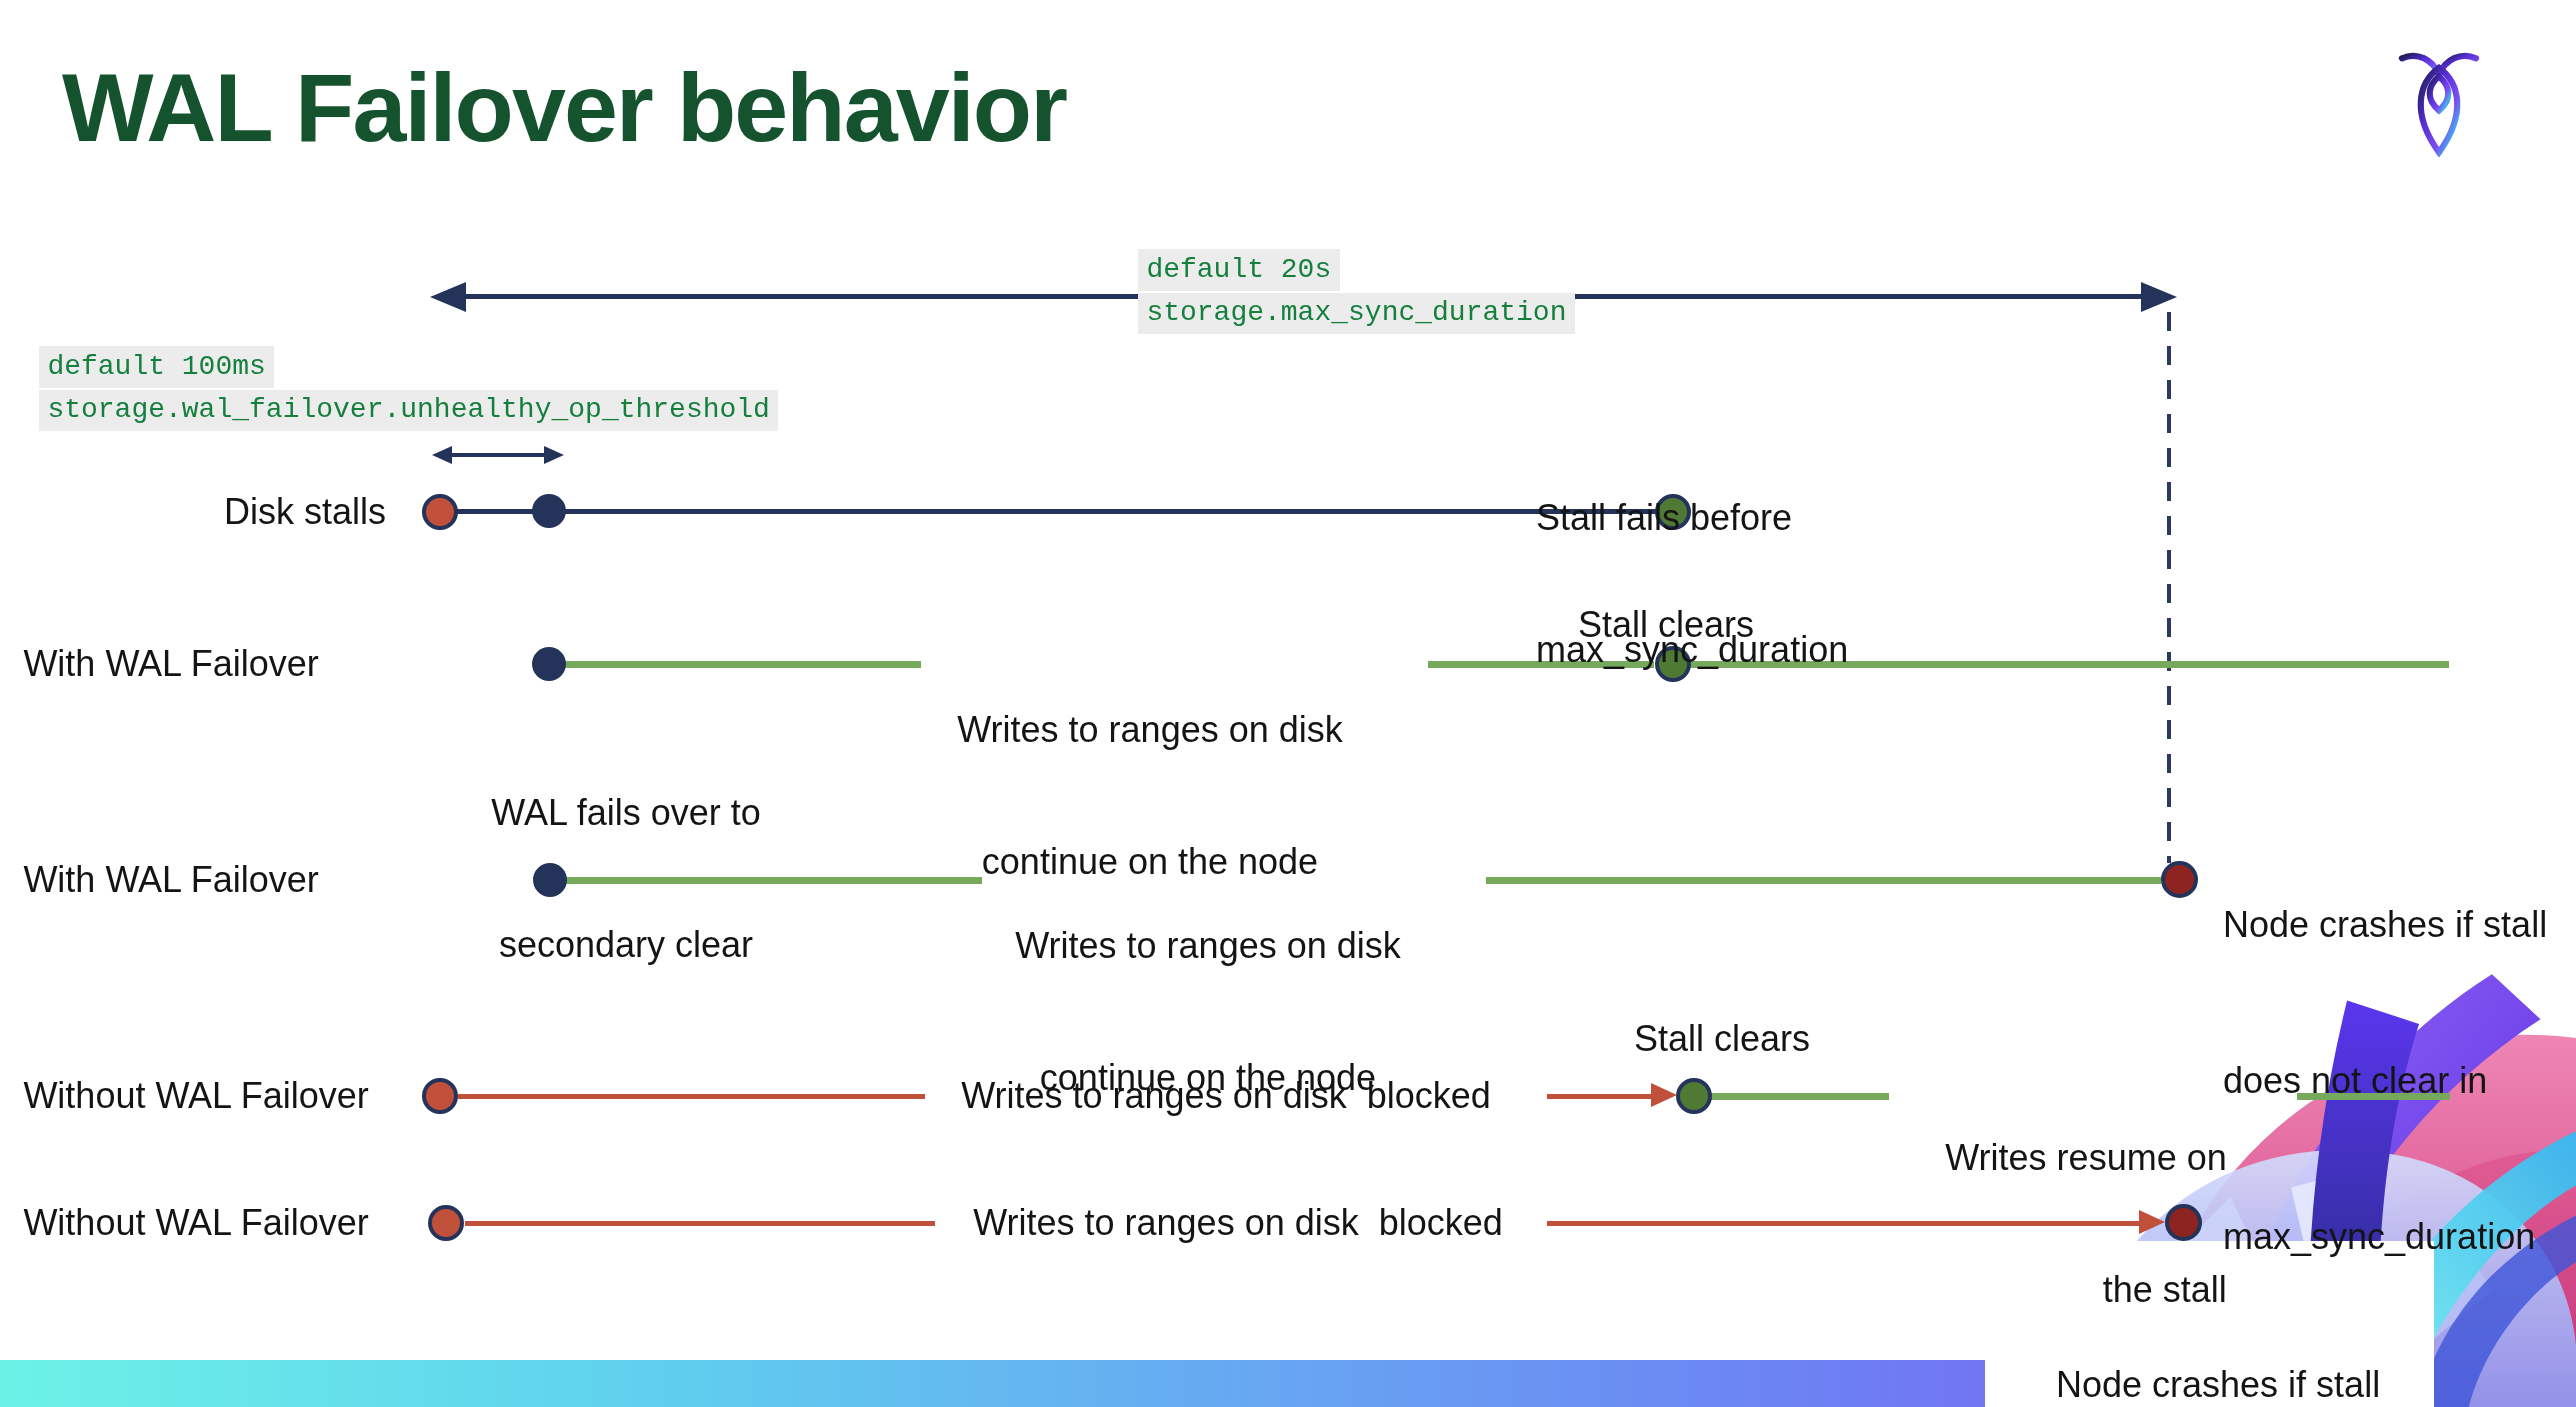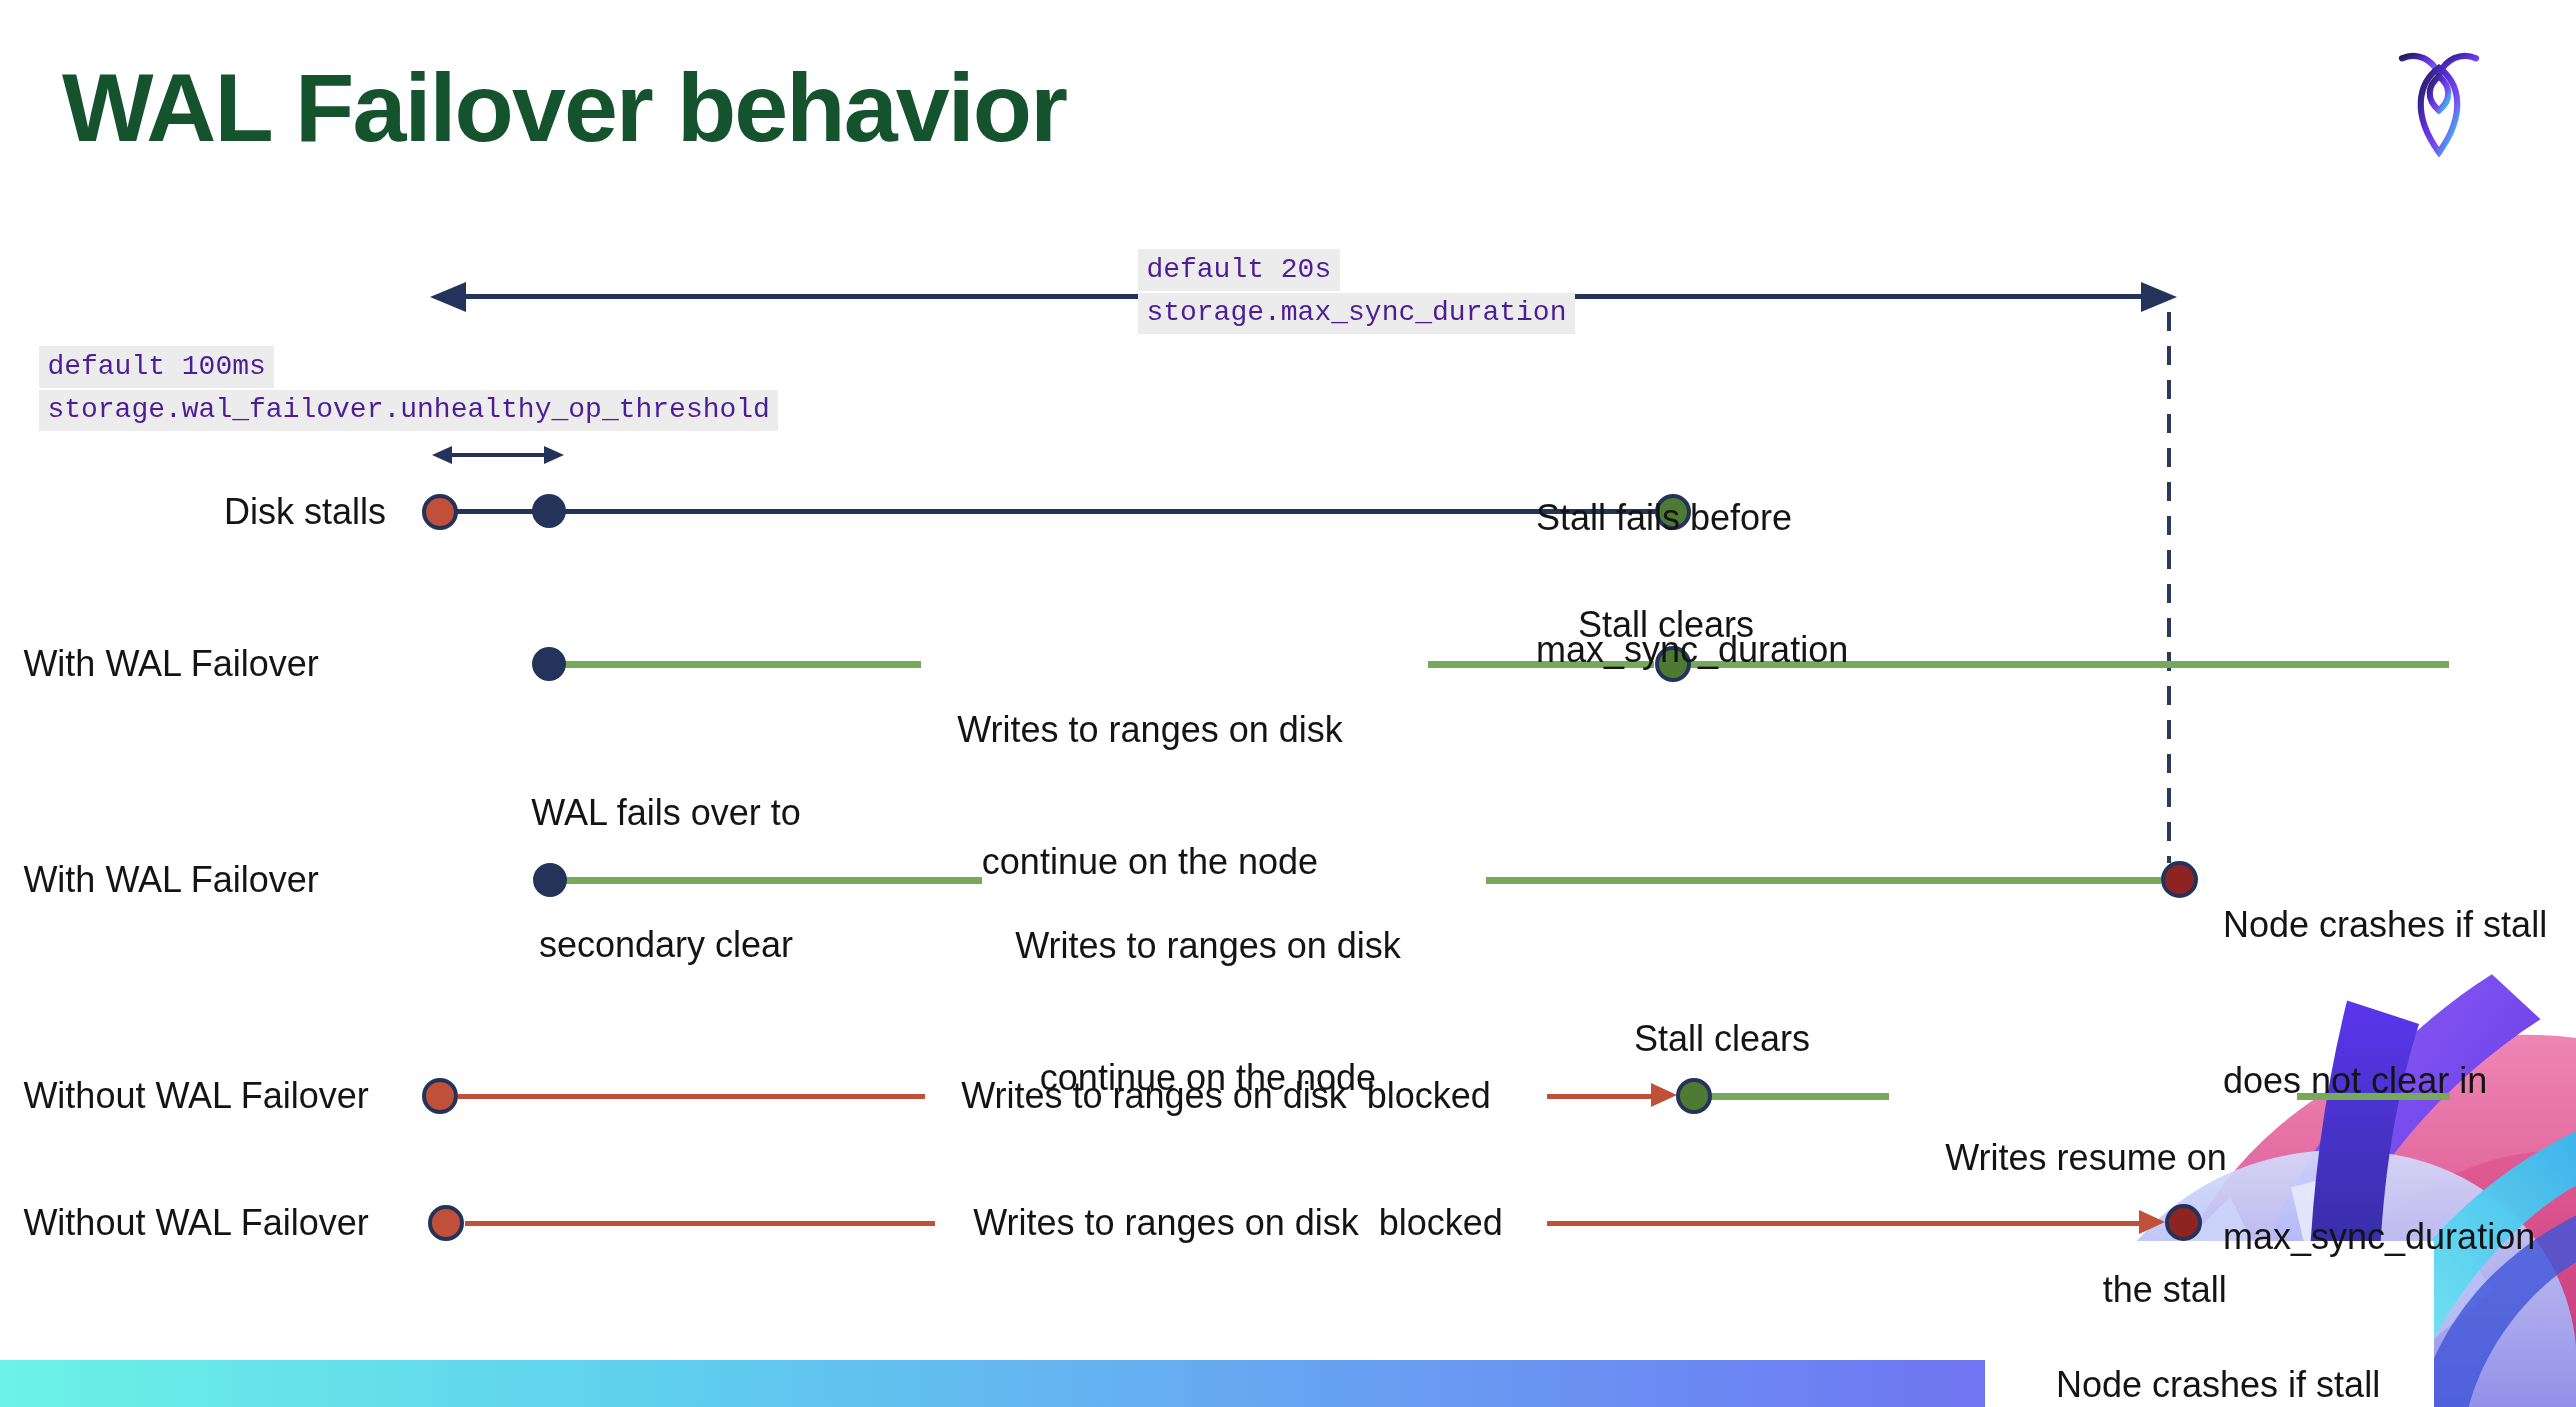--- a/index.html
+++ b/index.html
@@ -1,20 +1,20 @@
 <!DOCTYPE html>
 <html style="font-size:15px"><head>
 <meta charset="utf-8">
 <style>
   html,body{margin:0;padding:0;background:#fff;width:2576px;height:1408px;overflow:hidden;
     font-family:"Liberation Sans",sans-serif;}
   #canvas{position:relative;width:2576px;height:1408px;background:#ffffff;overflow:hidden;}
   .abs{position:absolute;}
   .title{font-size:97px;font-weight:bold;letter-spacing:-1.9px;color:#14532d;z-index:6;}
-  .mono{font-family:"Liberation Mono",monospace;font-size:28px;color:#4c1d95;line-height:37px;z-index:6;}
+  .mono{font-family:"Liberation Mono",monospace;font-size:28px;color:#15803d;line-height:37px;z-index:6;}
   .mono span{display:table;background:#ececec;padding:1.9px 8.4px 2.8px 8.4px;margin-bottom:1.9px;white-space:pre;}
   .t{font-size:36px;color:#141414;line-height:44px;z-index:6;white-space:pre;}
   .tc{text-align:center;transform:translateX(-50%);}
   .hline{position:absolute;z-index:4;}
   .navy-l{height:4.7px;background:#24335a;}
   .green-l{height:6.5px;background:#76a95c;}
   .red-l{height:4.7px;background:#c0503a;}
   .dot{position:absolute;border-radius:50%;box-sizing:border-box;z-index:5;}
   .dot-red{width:36px;height:36px;background:#c0503a;border:4.7px solid #24335a;}
   .dot-darkred{width:37px;height:37px;background:#8e2421;border:4.7px solid #24335a;}
@@ -139,21 +139,21 @@
   <div class="dot dot-navy" style="left:532px;top:647px;"></div>
   <div class="hline green-l" style="left:561px;top:661px;width:360px;"></div>
   <div class="abs t tc" style="left:1150px;top:620px;">
     <div>Writes to ranges on disk</div>
     <div>continue on the node</div>
   </div>
   <div class="hline green-l" style="left:1428px;top:661px;width:226px;"></div>
   <div class="dot dot-green" style="left:1655px;top:646px;"></div>
   <div class="hline green-l" style="left:1690px;top:661px;width:759px;"></div>
   <div class="abs t tc" style="left:1666px;top:603px;">Stall clears</div>
-  <div class="abs t tc" style="left:626px;top:703px;margin-left:40px;">
+  <div class="abs t tc" style="left:626px;top:703px;">
     <div>WAL fails over to</div>
     <div>secondary clear</div>
   </div>
 
   <div class="abs t" style="left:23.4px;top:858px;">With WAL Failover</div>
   <div class="dot dot-navy" style="left:533px;top:863px;"></div>
   <div class="hline green-l" style="left:563px;top:877px;width:419px;"></div>
   <div class="abs t tc" style="left:1208px;top:836px;">
     <div>Writes to ranges on disk</div>
     <div>continue on the node</div>

